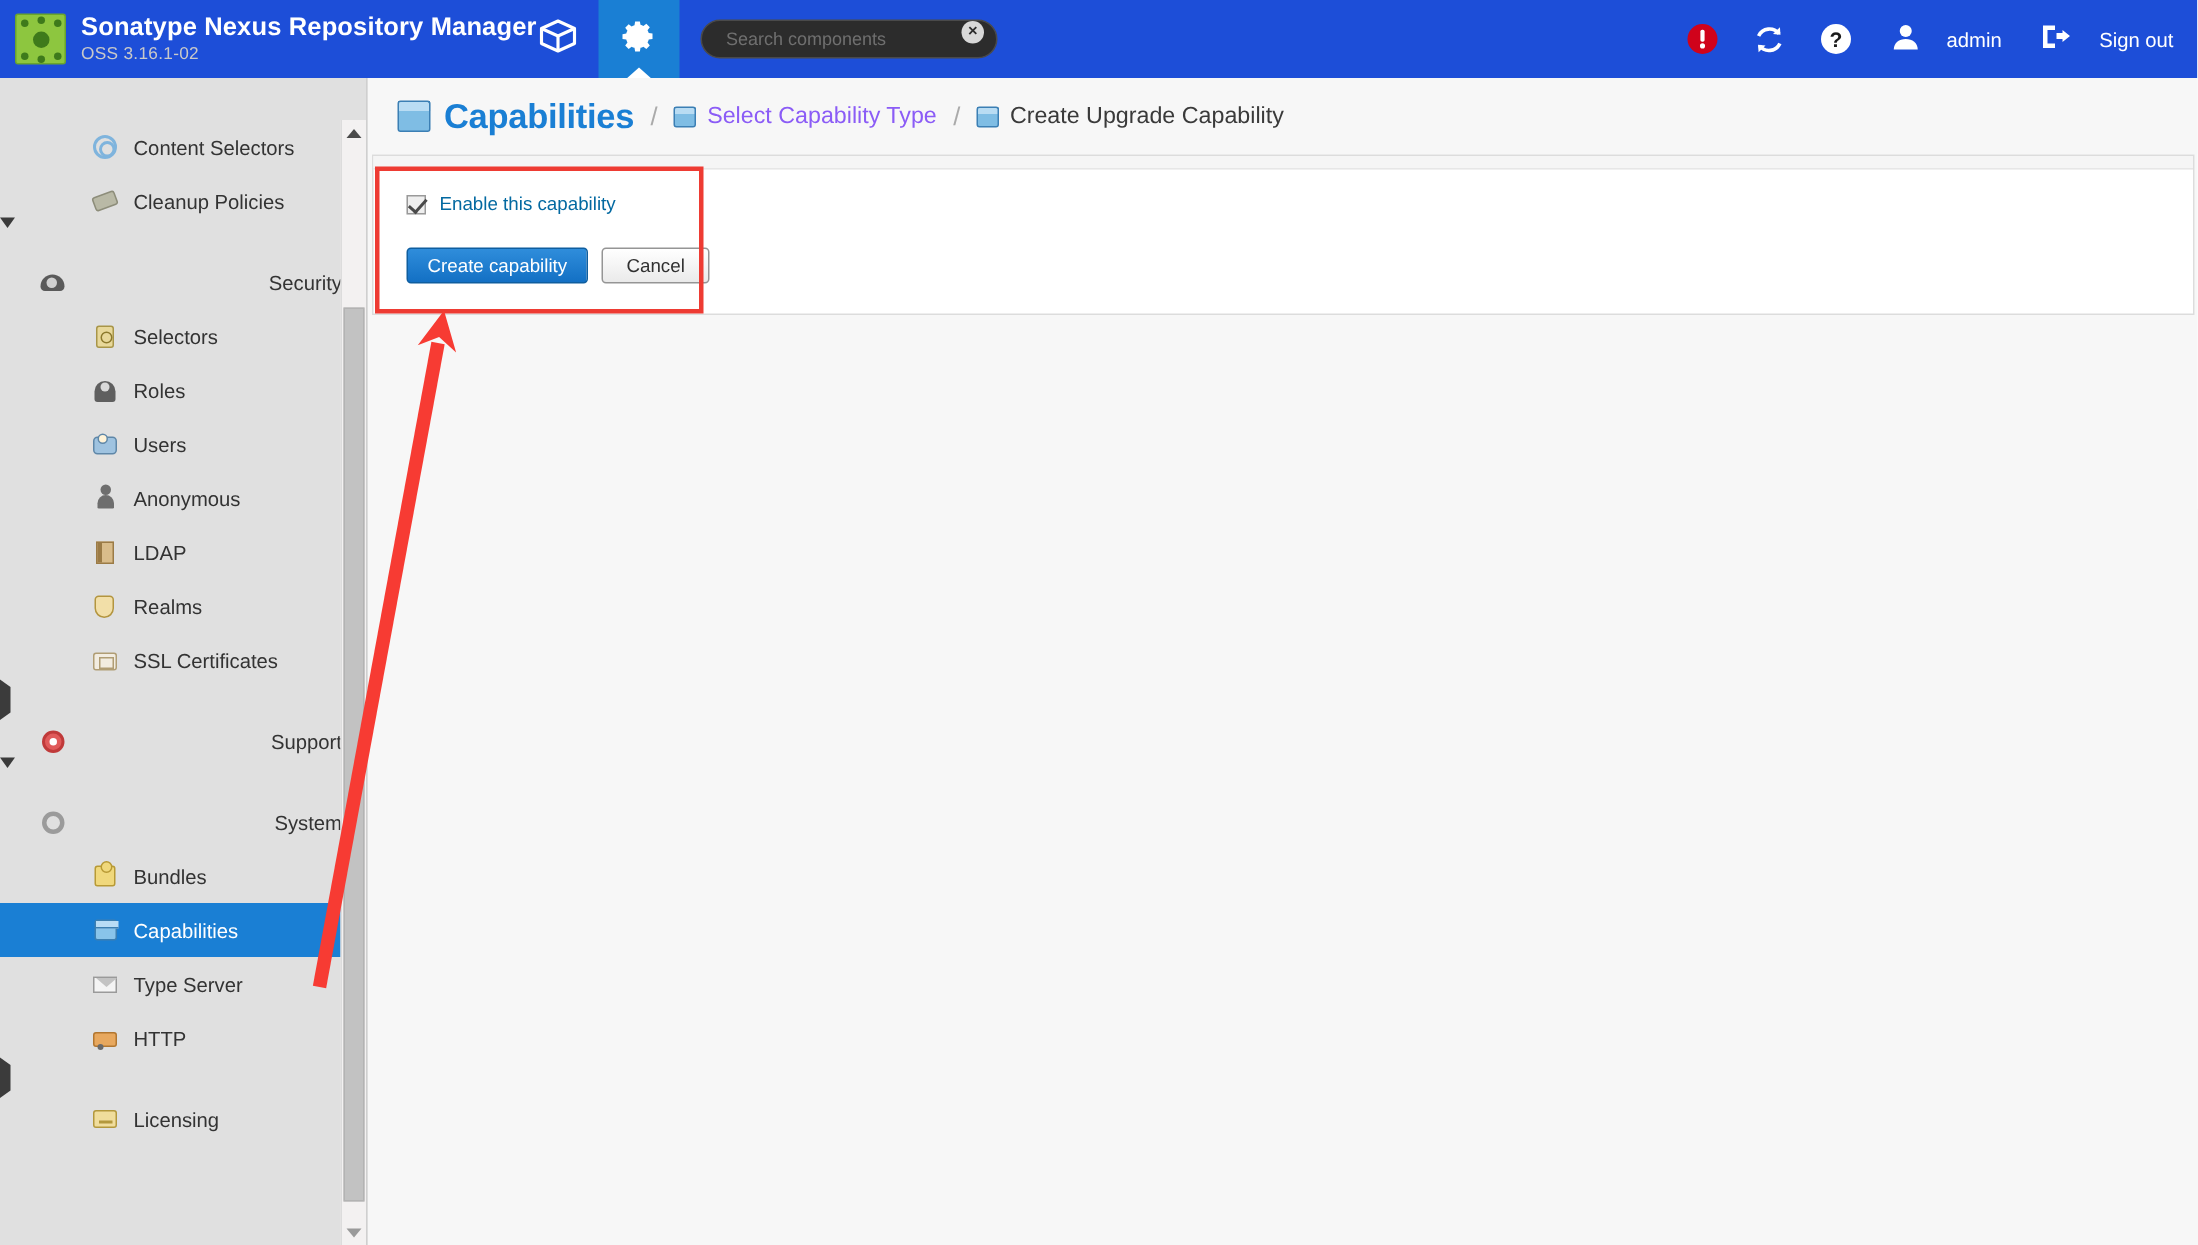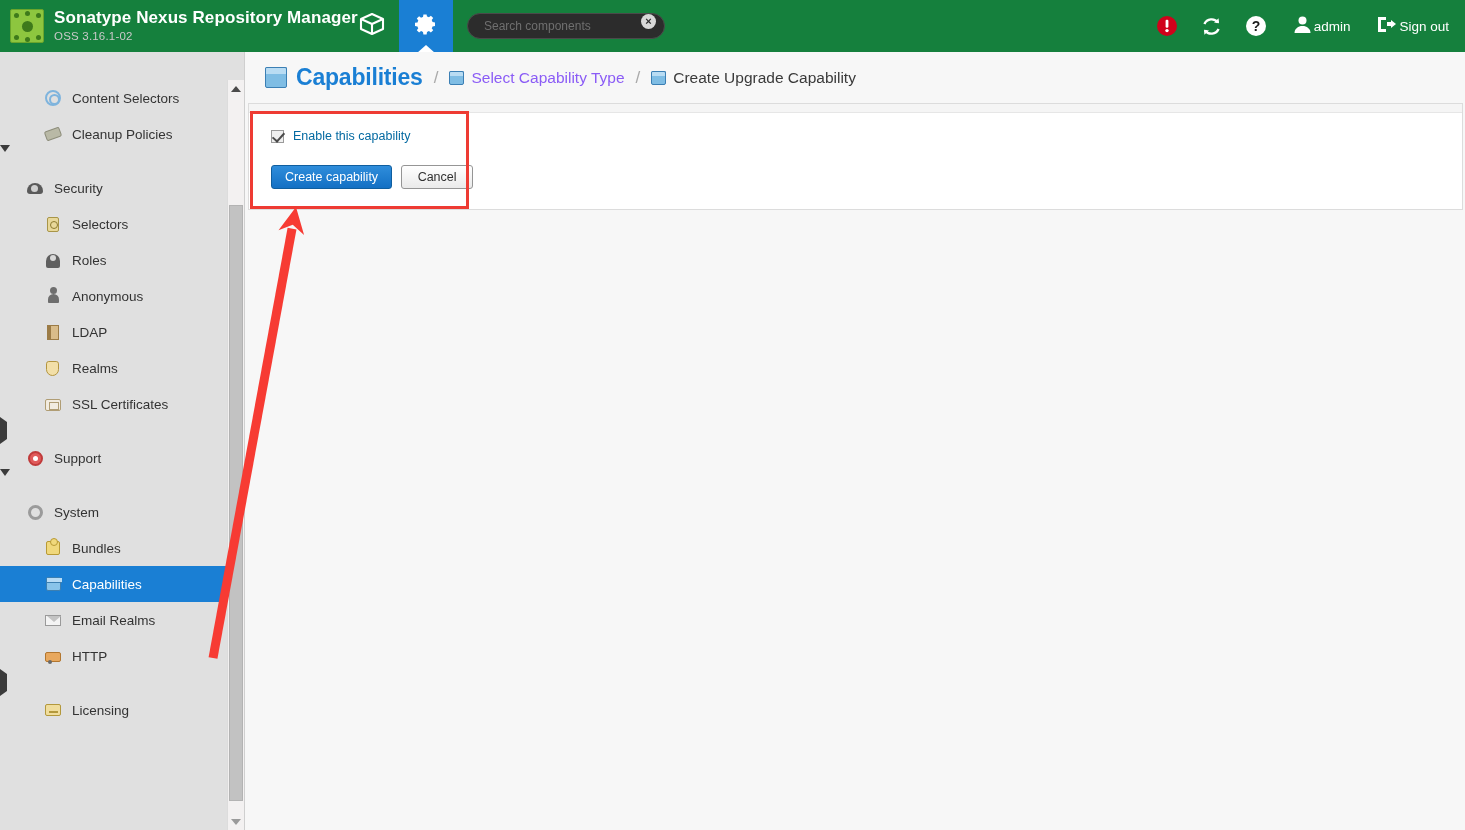--- a/index.html
+++ b/index.html
@@ -17,21 +17,21 @@
     height: 830px;
     overflow: hidden;
     background: #f7f7f7;
   }
 
   
   .topbar {
     position: absolute;
     top: 0; left: 0;
     width: 1465px; height: 52px;
-    background: #15803d;
+    background: #1d4ed8;
     display: flex;
     align-items: center;
   }
   .brand {
     display: flex;
     align-items: center;
     padding-left: 10px;
     width: 345px;
     height: 52px;
   }
@@ -149,21 +149,21 @@
   }
   .hdr-user, .hdr-signout {
     display: flex;
     align-items: center;
     margin-left: 26px;
     color: #ffffff;
     font-size: 13.5px;
     cursor: pointer;
     white-space: nowrap;
   }
-  .hdr-user span.lbl, .hdr-signout span.lbl { margin-left: 2px; }
+  .hdr-user span.lbl, .hdr-signout span.lbl { margin-left: 18px; }
 
   
   .sidebar {
     position: absolute;
     top: 52px; left: 0;
     width: 245px;
     height: 778px;
     background: #e0e0e0;
     border-right: 1px solid #cfcfcf;
     overflow: hidden;
@@ -188,22 +188,22 @@
   }
   .nav-item {
     height: 36px;
     display: flex;
     align-items: center;
     font-size: 13.5px;
     color: #333333;
     cursor: pointer;
     white-space: nowrap;
   }
-  .nav-item.level1 { padding-left: 26px; }
-  .nav-item.level2 { padding-left: 44px; }
+  .nav-item.level1 { padding-left: 26px; justify-content: space-between; }
+  .nav-item.level2 { padding-left: 61px; }
   .nav-item.selected {
     background: #1a7fd4;
     color: #ffffff;
   }
   .nav-item .ico {
     width: 18px; height: 18px;
     margin-right: 10px;
     flex: 0 0 auto;
     display: inline-block;
     position: relative;
@@ -574,20 +574,28 @@
           <div class="nav-item level2">
             <span class="ico">
               <i class="g ico-roles"></i>
             </span>
             <span>Roles</span>
           </div>
         </div>
         <div class="nav-row">
           <div class="nav-item level2">
             <span class="ico">
+              <i class="g ico-users"></i>
+            </span>
+            <span>Users</span>
+          </div>
+        </div>
+        <div class="nav-row">
+          <div class="nav-item level2">
+            <span class="ico">
               <i class="g ico-anon"></i>
             </span>
             <span>Anonymous</span>
           </div>
         </div>
         <div class="nav-row">
           <div class="nav-item level2">
             <span class="ico">
               <i class="g ico-ldap"></i>
             </span>
@@ -636,21 +644,21 @@
               <i class="g ico-cap"></i>
             </span>
             <span>Capabilities</span>
           </div>
         </div>
         <div class="nav-row">
           <div class="nav-item level2">
             <span class="ico">
               <i class="g ico-email"></i>
             </span>
-            <span>Email Realms</span>
+            <span>Type Server</span>
           </div>
         </div>
         <div class="nav-row">
           <div class="nav-item level2">
             <span class="ico">
               <i class="g ico-http"></i>
             </span>
             <span>HTTP</span>
           </div>
         </div>

